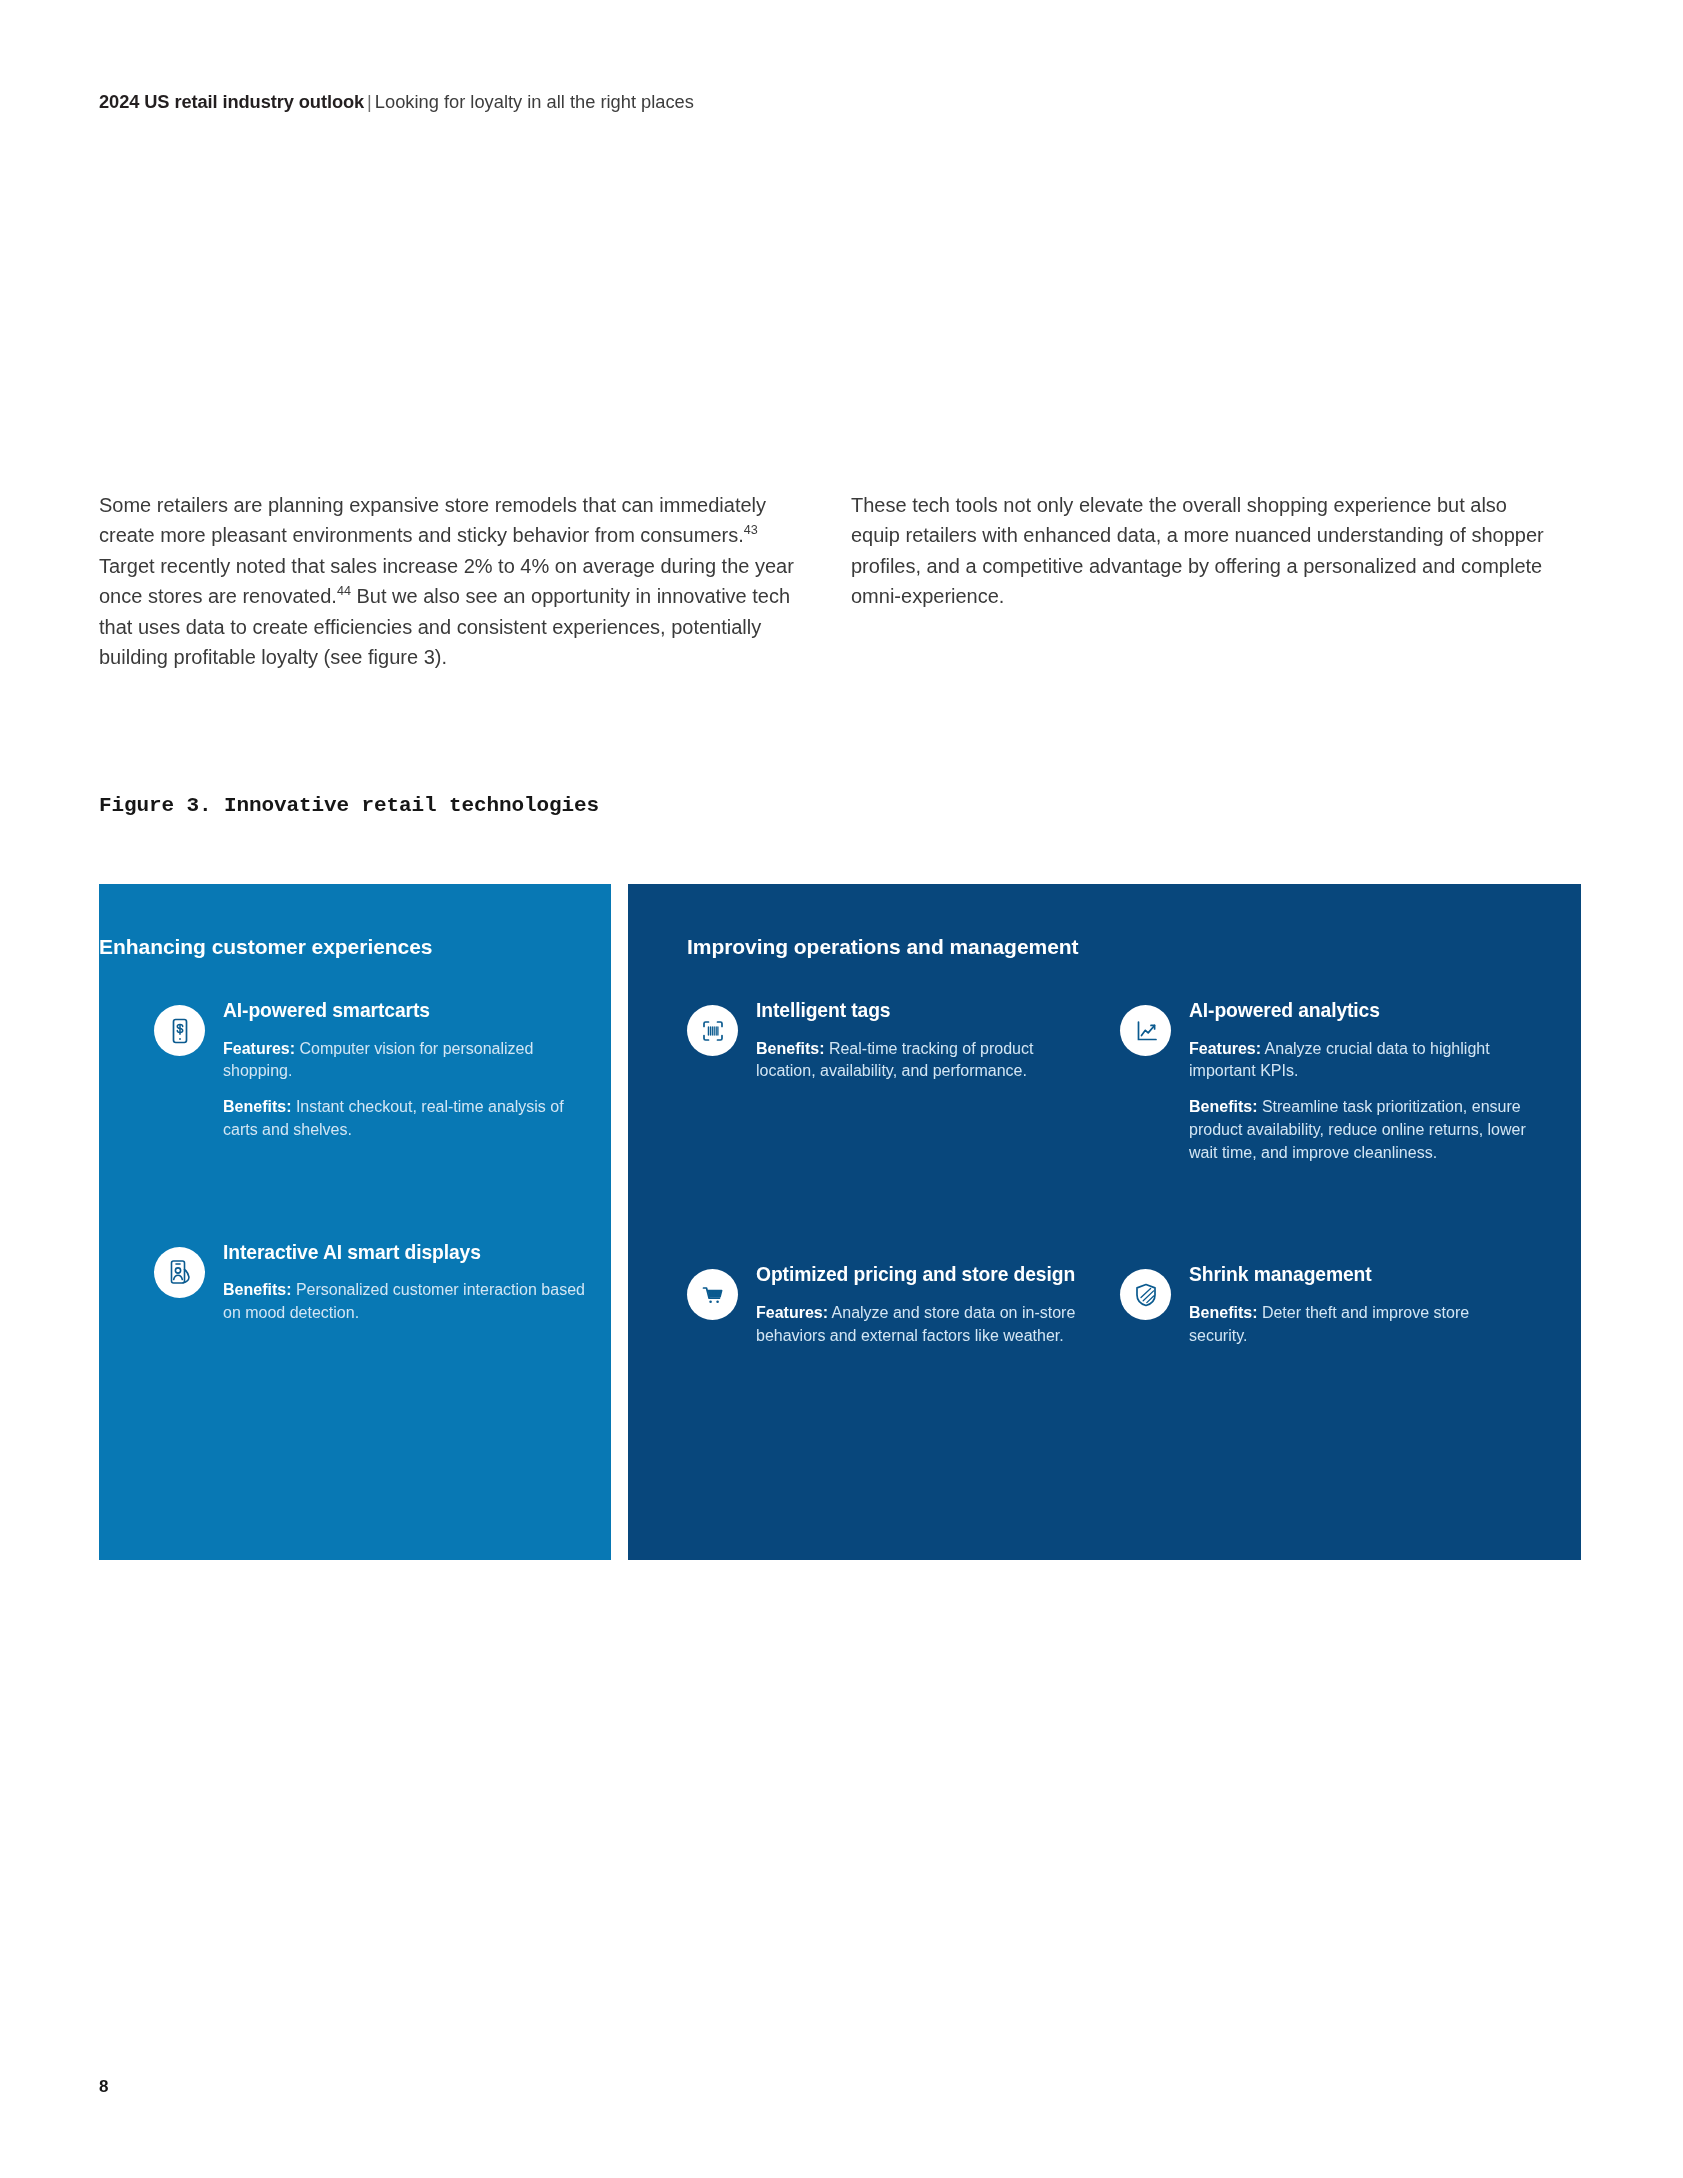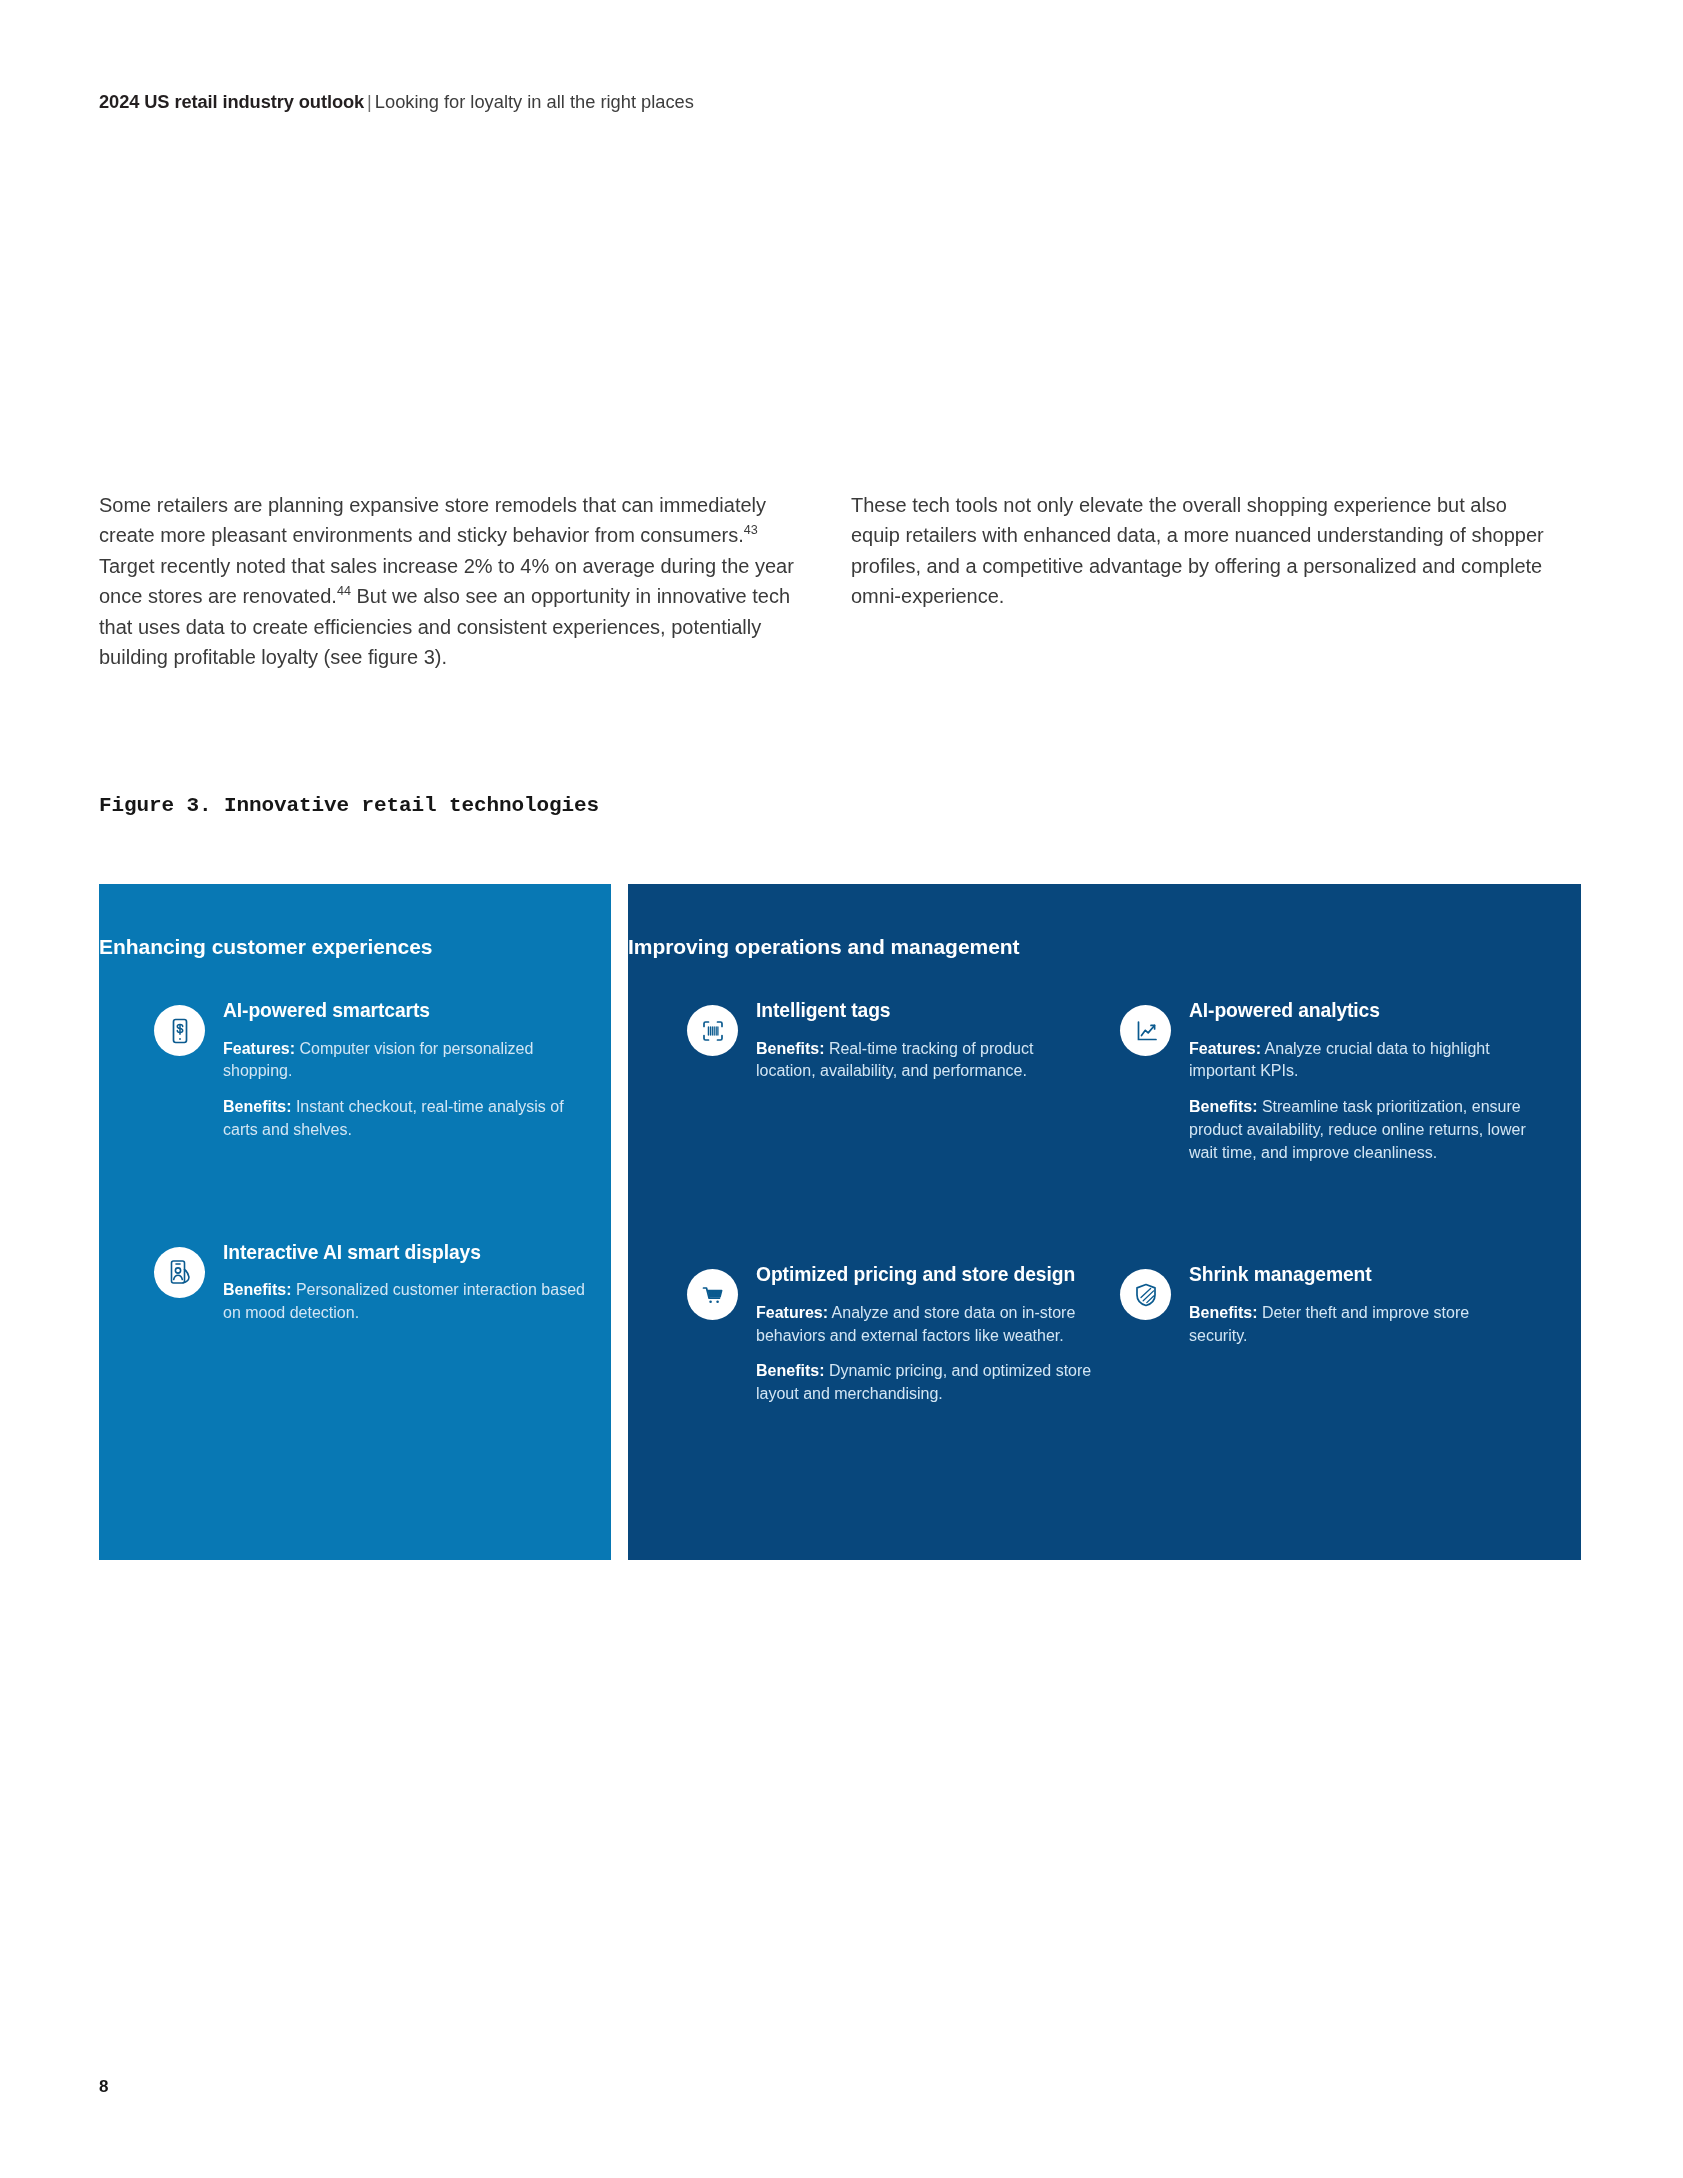--- a/index.html
+++ b/index.html
@@ -73,21 +73,21 @@
   .panel-light { width: 512px; background: #0878b4; }
   .panel-dark  { width: 953px; background: #08477c; }
 
   .panel-title {
     font-size: 21px;
     font-weight: bold;
     color: #ffffff;
     letter-spacing: -0.05px;
   }
   .panel-light .panel-title { }
-  .panel-dark  .panel-title { }
+  .panel-dark  .panel-title { margin-left: 59px; }
 
   .cards {
     display: flex;
     flex-wrap: wrap;
   }
   .panel-light .cards { padding: 0 20px 0 55px; }
   .panel-dark  .cards { padding: 0 28px 0 59px; }
 
   .card {
     display: flex;
@@ -252,21 +252,20 @@
                 <path d="M15 11.6v4.2"></path>
                 <path d="M17.8 11.6v4.2"></path>
               </g>
               <circle cx="12.6" cy="21.8" r="1.3" fill="#0a5a8f" stroke="none"></circle>
               <circle cx="19.6" cy="21.8" r="1.3" fill="#0a5a8f" stroke="none"></circle>
             </svg>
           </span>
           <div class="card-body">
             <div class="card-title">Optimized pricing and store design</div>
             <div class="card-line"><b>Features:</b><span> Analyze and store data on in-store behaviors and external factors like weather.</span></div>
-            <div class="card-line"><b>Benefits:</b><span> Dynamic pricing, and optimized store layout and merchandising.</span></div>
           </div>
         </div>
 
         <div class="card row2">
           <span class="icon-circle">
             <svg width="30" height="30" viewBox="0 0 30 30" fill="none" stroke="#0a5a8f" stroke-width="1.7">
               <path d="M15 4.5l9 3.4v7c0 5.1-3.6 8.9-9 10.6-5.4-1.7-9-5.5-9-10.6v-7z" stroke-linejoin="round"></path>
               <g stroke-width="1.3" stroke-linecap="round">
                 <path d="M10 17.5L19.6 8.5"></path>
                 <path d="M12.2 20.7l10.4-9.8"></path>

